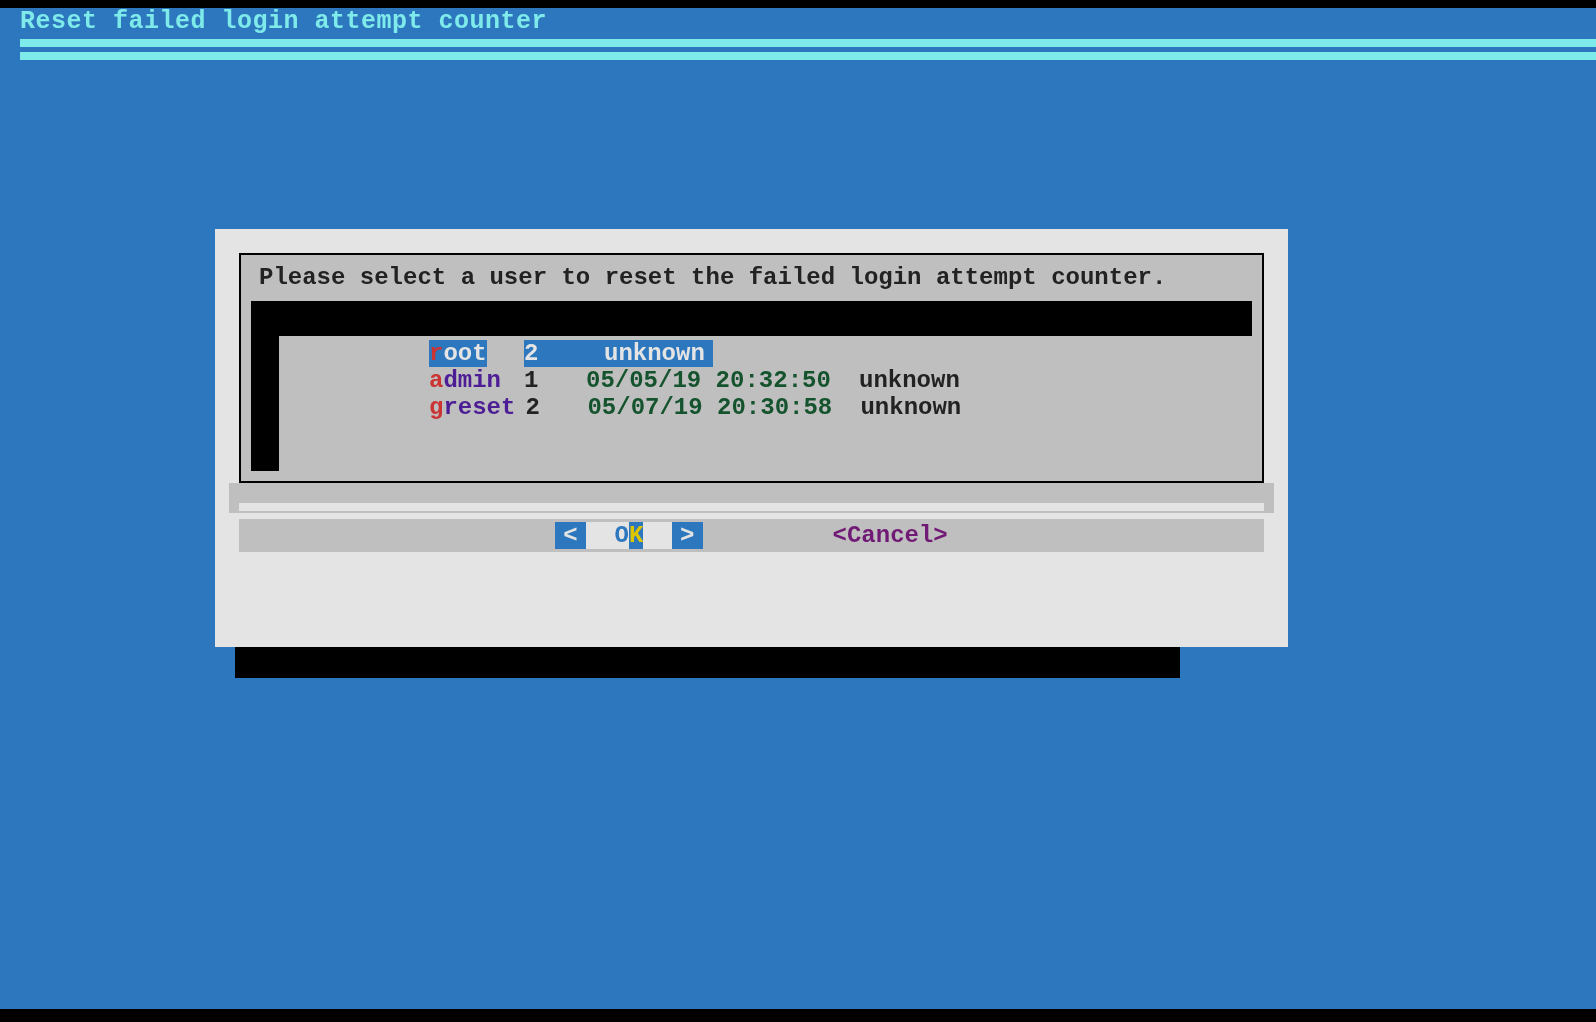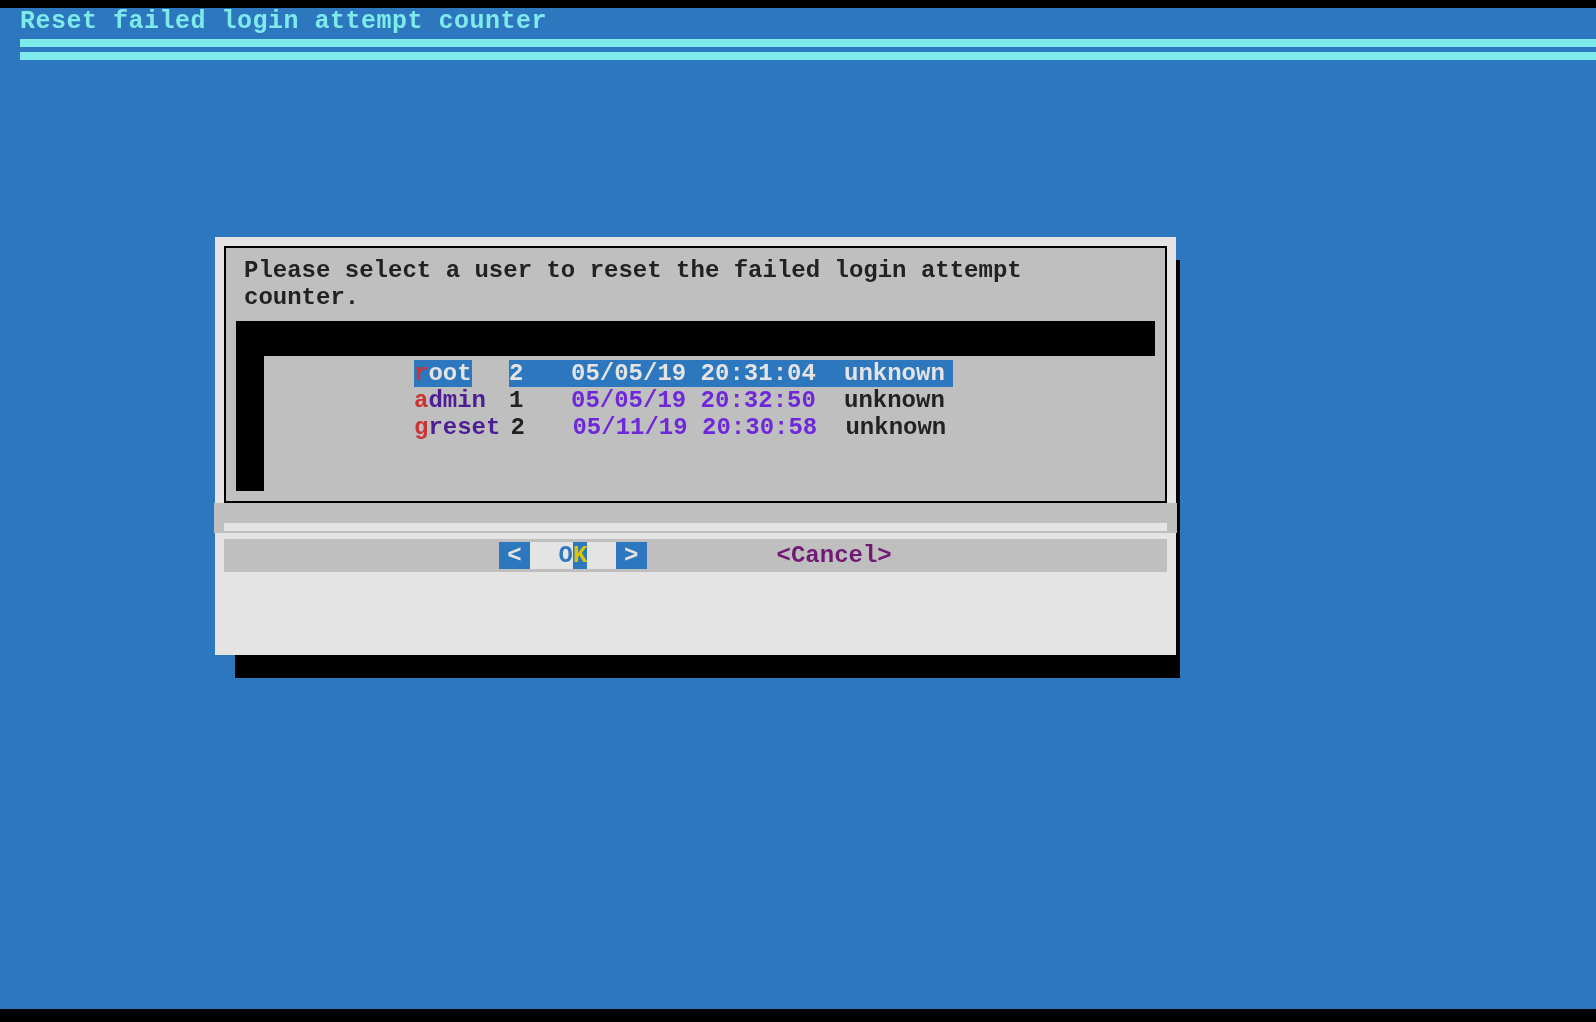--- a/index.html
+++ b/index.html
@@ -48,25 +48,25 @@
       position: absolute;
       left: 235px;
       top: 225px;
       width: 945px;
       height: 418px;
       background: #000;
     }
     .dialog-outer {
       position: absolute;
       left: 215px;
-      top: 202px;
-      width: 961px;
+      top: 194px;
+      width: 1073px;
       height: 418px;
       background: #e4e4e4;
-      padding: 9px;
+      padding: 24px;
     }
     .dialog-frame {
       border: 2px solid #000;
       background: #bfbfbf;
       padding: 4px 10px 10px 10px;
     }
     .dialog-prompt {
       background: #bfbfbf;
       color: #222;
       font-size: 24px;
@@ -115,21 +115,21 @@
     }
     .cell-user .first { color: #c33; }
     .cell-user .rest { color: #4c1d95; }
     .cell-count {
       display: inline-block;
       color: #222;
       min-width: 62px;
     }
     .cell-ts {
       display: inline-block;
-      color: #6d28d9;
+      color: #14532d;
       min-width: 255px;
     }
     .cell-src {
       display: inline-block;
       color: #222;
       padding-left: 18px;
     }
     .row.selected .cell-user .rest,
     .row.selected .cell-count,
     .row.selected .cell-ts,
@@ -215,37 +215,36 @@
       <div class="list-wrap">
         <div class="scroll-inset-top"></div>
         <div class="scroll-inset-side-row">
           <div class="scroll-inset-left"></div>
           <div class="list-content">
 
             <div class="row selected">
               <span class="cell-pad"></span>
               <span class="cell-user"><span class="first">r</span><span class="rest">oot</span> </span>
               <span class="cell-count">2</span>
-              <span class="cell-ts">05/05/19 20:31:04</span>
               <span class="cell-src">unknown</span>
             </div>
 
             <div class="row">
               <span class="cell-pad"></span>
               <span class="cell-user"><span class="first">a</span><span class="rest">dmin</span></span>
               <span class="cell-count">1</span>
               <span class="cell-ts">05/05/19 20:32:50</span>
               <span class="cell-src">unknown</span>
             </div>
 
             <div class="row">
               <span class="cell-pad"></span>
               <span class="cell-user"><span class="first">g</span><span class="rest">reset</span></span>
               <span class="cell-count">2</span>
-              <span class="cell-ts">05/11/19 20:30:58</span>
+              <span class="cell-ts">05/07/19 20:30:58</span>
               <span class="cell-src">unknown</span>
             </div>
 
           </div>
         </div>
       </div>
     </div>
 
     <div class="mid-shadow"></div>
     <div class="sep-gap"></div>

